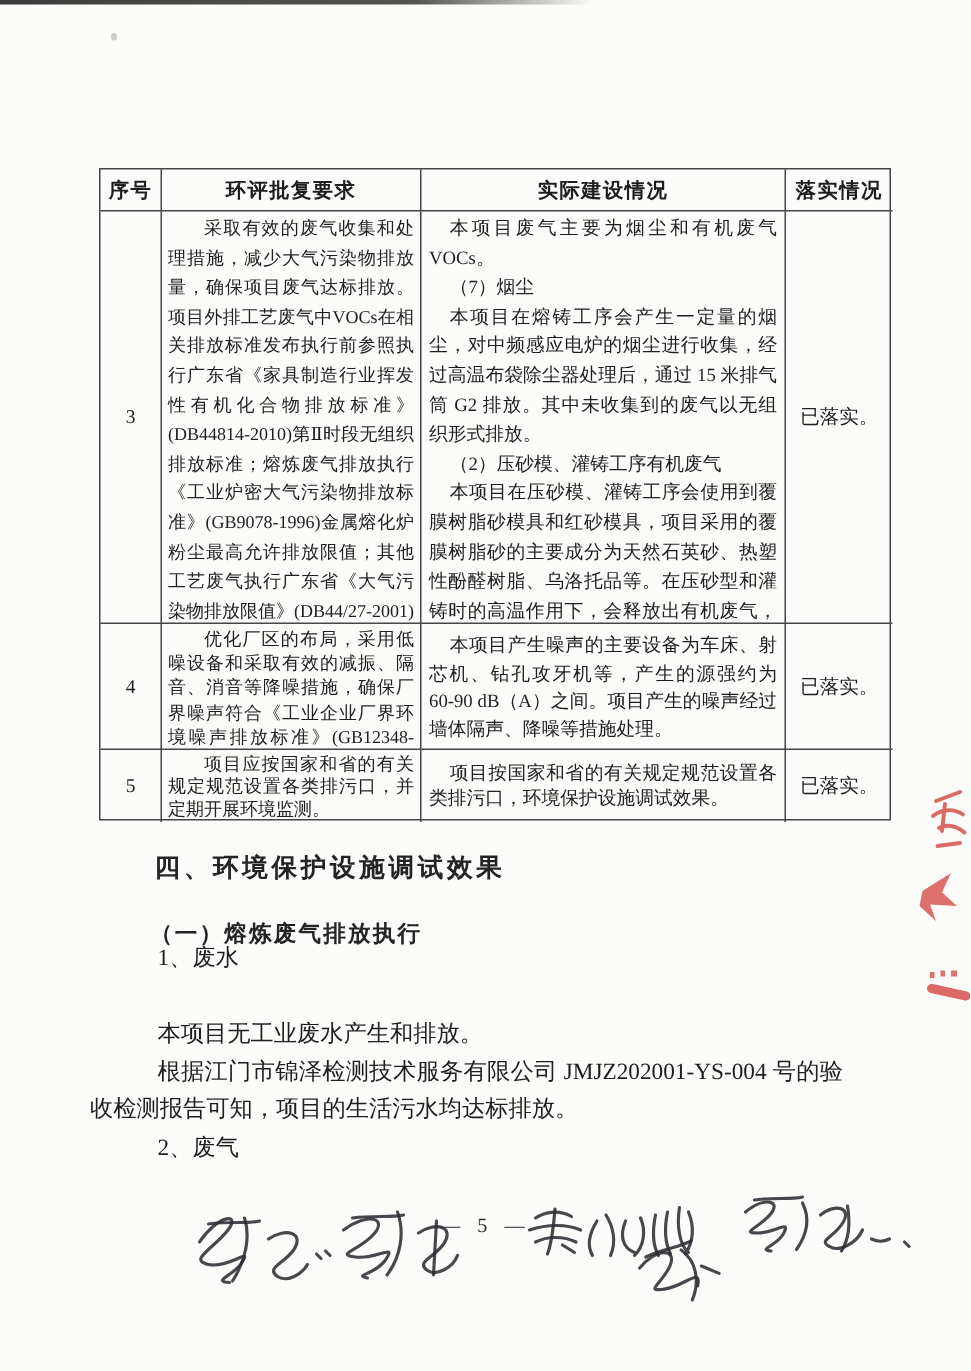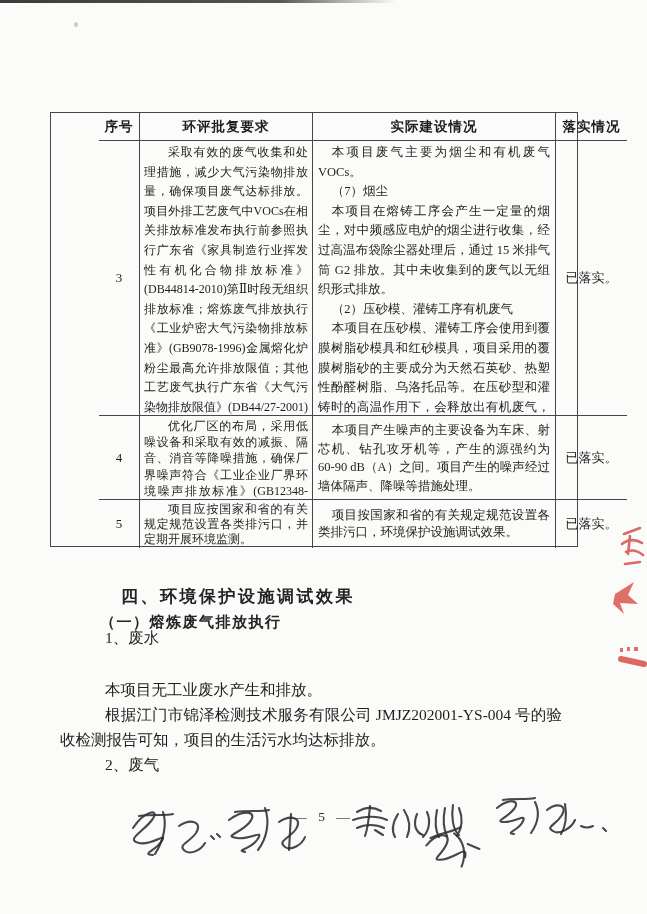--- a/index.html
+++ b/index.html
@@ -9,48 +9,47 @@
     font-family:"Liberation Serif","DejaVu Serif",serif;
     color:#1e1e1e;
   }
   .page{position:absolute;inset:0;}
   
   .scan-top-line{position:absolute;left:0;top:0;width:396px;height:3px;background:linear-gradient(to right,#3c3c3c 0%,#55544f 70%,rgba(85,84,79,0) 100%);}
   .scan-speck{position:absolute;left:74px;top:22px;width:4px;height:5px;background:#b9b7b2;border-radius:50%;opacity:.7;}
 
   
   .tbl{
-    position:absolute;left:50px;top:112px;width:528px;height:435px;
+    position:absolute;left:66px;top:112px;width:528px;height:435px;
     display:grid;
     grid-template-columns:41px 173px 243px 71px;
     grid-template-rows:28px 275px 84px 48px;
     border:1.6px solid #45454a;
     box-sizing:border-box;
     font-size:12.5px;
-    padding-left:48px;
   }
   .cell{box-sizing:border-box;border-right:1.4px solid #45454a;border-bottom:1.4px solid #45454a;overflow:hidden;}
   .cell.lastcol{border-right:none;}
   .cell.lastrow{border-bottom:none;}
   .cell.head{font-weight:bold;font-size:13.5px;display:flex;align-items:center;justify-content:center;letter-spacing:1px;}
   .cell.no{display:flex;align-items:center;justify-content:center;font-size:13px;}
   .cell.status{display:flex;align-items:center;justify-content:center;font-size:13px;}
   .cell p{margin:0;}
   .cell.req{padding:2px 4px 0 4px;font-size:12px;}
   .cell.req p{text-indent:2em;text-align:justify;}
   .cell.act{padding:2px 5px 0 5px;}
   .cell.act p{text-indent:1.1em;text-align:justify;}
   .r3.req,.r3.act{line-height:19.6px;}
   .r4.req{line-height:16.2px;}
   .r4.act{line-height:18.5px;padding-top:5px;}
   .r5.req{line-height:15px;}
   .r5.act{line-height:17px;padding-top:7px;}
 
   
-  .sec-heading{position:absolute;left:103px;top:567px;margin:18px;font-size:17px;font-weight:bold;letter-spacing:2.5px;font-family:"Liberation Sans","DejaVu Sans",sans-serif;color:#242424;}
+  .sec-heading{position:absolute;left:103px;top:567px;margin:0;font-size:17px;font-weight:bold;letter-spacing:2.5px;font-family:"Liberation Sans","DejaVu Sans",sans-serif;color:#242424;}
   .sub-heading{position:absolute;left:100px;top:613px;margin:0;font-size:15px;font-weight:bold;letter-spacing:1.5px;font-family:"Liberation Sans","DejaVu Sans",sans-serif;color:#242424;}
   .item-title{position:absolute;left:105px;margin:0;font-size:15.5px;}
   .item1-title{top:628px;}
   .item2-title{top:755px;}
   .body-para{position:absolute;left:60px;width:502px;margin:0;font-size:15.5px;line-height:24.5px;text-indent:45px;text-align:justify;}
   .p-wastewater{top:678px;}
   .p-report1{top:703px;}
   .p-report2{top:779px;}
 
   

